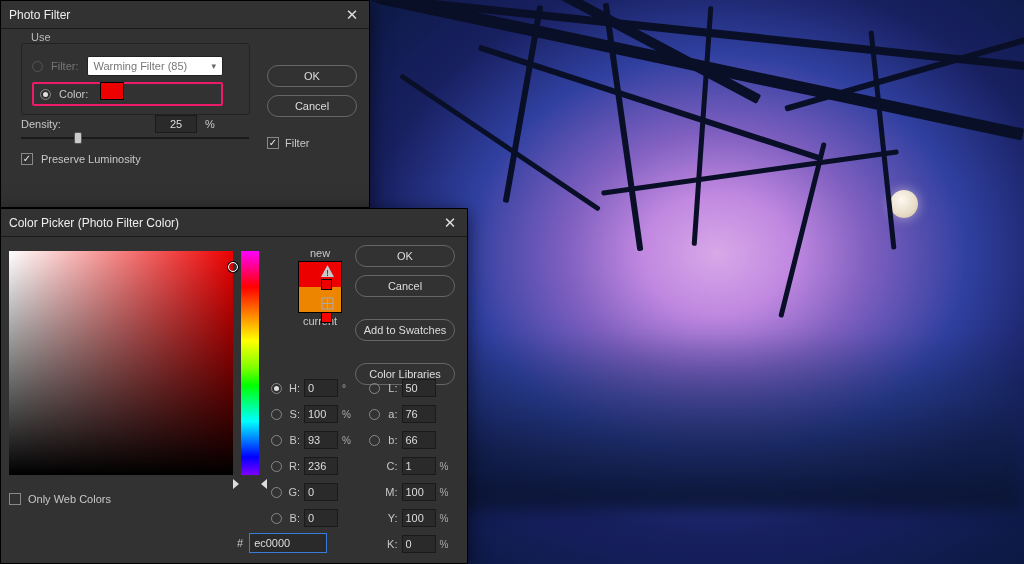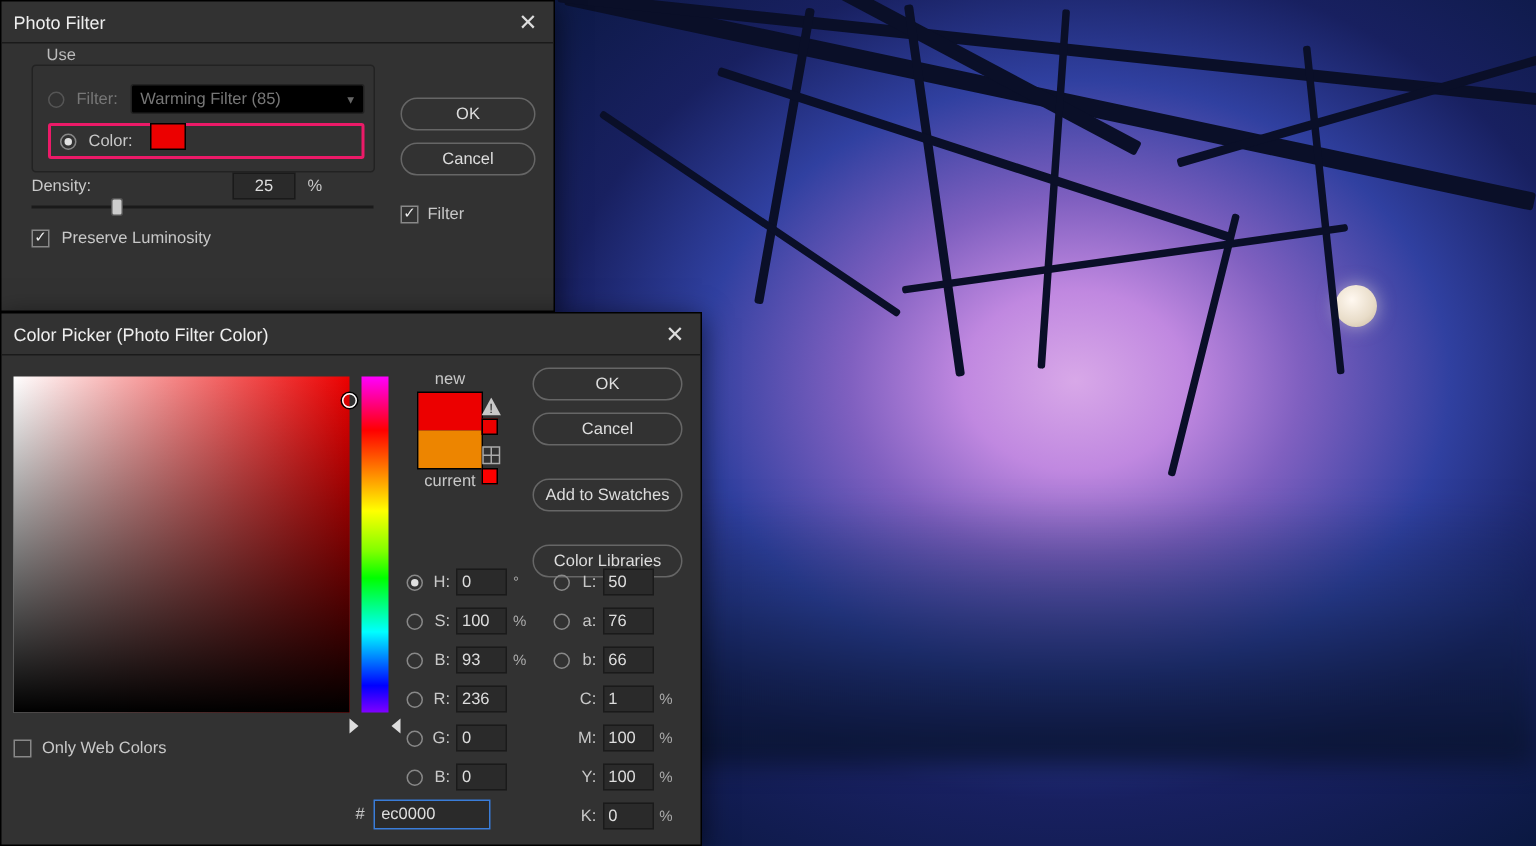--- a/index.html
+++ b/index.html
@@ -14,27 +14,27 @@
   
   
   .dialog { position: absolute; background: #323232; border: 1px solid #000; color: #c8c8c8; font-size: 11px; box-shadow: 0 4px 18px rgba(0,0,0,.6); }
   .titlebar { height: 28px; display: flex; align-items: center; justify-content: space-between; padding: 0 8px; border-bottom: 1px solid #1a1a1a; font-size: 12px; color: #eee; }
   .close-x { width: 18px; height: 18px; display:flex; align-items:center; justify-content:center; cursor:pointer; font-size:15px; color:#ddd; }
   
   
   #dlg-photo-filter { left: 0; top: 0; width: 370px; height: 208px; }
   .pf-body { position: relative; padding: 8px 12px 8px 20px; }
   .pf-section-label { position:absolute; left:30px; top:2px; color:#bbb; }
-  .pf-outline { border:1px solid #222; border-radius:3px; padding:10px 6px 8px 10px; margin-top:6px; width:229px; }
+  .pf-outline { border:1px solid #222; border-radius:3px; padding:10px 26px 8px 10px; margin-top:6px; width:229px; }
   .radio-row { display:flex; align-items:center; height:24px; gap:8px; }
   .radio-row.dim { color:#777; }
   .radio { width:11px; height:11px; border-radius:50%; border:1px solid #888; display:inline-flex; align-items:center; justify-content:center; flex:none; }
   .radio.dim { border-color:#555; }
   .radio.sel::after { content:""; width:5px; height:5px; border-radius:50%; background:#e0e0e0; }
-  .filter-select { flex:1; background:#000000; color:#777; border:1px solid #222; border-radius:2px; padding:3px 6px; display:flex; justify-content:space-between; align-items:center; height:20px; }
+  .filter-select { flex:1; background:#ffffff; color:#777; border:1px solid #222; border-radius:2px; padding:3px 6px; display:flex; justify-content:space-between; align-items:center; height:20px; }
   .chev { font-size:9px; color:#666; }
   .highlight-row { border:2px solid #ec1a68; padding:4px 6px; border-radius:2px; margin-top:4px;align-items:flex-end; }
   .swatch { width:24px; height:18px; border:1px solid #000; margin-left:4px; }
   .row { display:flex; align-items:center; gap:8px; }
   .num-input { width:42px; height:18px; background:#2a2a2a; border:1px solid #1a1a1a; color:#ddd; text-align:center; font-size:11px; }
   .slider-track { width:228px; height:2px; background:#1a1a1a; position:relative; margin-top:4px; }
   .slider-thumb { position:absolute; top:-5px; width:8px; height:12px; background:#ccc; border:1px solid #555; border-radius:2px; transform:translateX(-50%); }
   .chk { width:12px; height:12px; border:1px solid #888; display:inline-flex; align-items:center; justify-content:center; font-size:10px; color:#eee; }
   .chk.checked::after{ content:"✓"; line-height:1; }
   .btn { min-width:72px; height:22px; border:1px solid #666; border-radius:11px; background:transparent; color:#ddd; font-size:11px; display:flex; align-items:center; justify-content:center; cursor:pointer; }
@@ -43,21 +43,21 @@
   
   
   #dlg-color-picker { left:0; top:208px; width:468px; height:356px; }
   .cp-body { position:relative; padding:10px 10px 10px 12px; height:calc(100% - 28px); }
   .sv-field { position:absolute; left:8px; top:14px; width:224px; height:224px; background: linear-gradient(to top, #000, rgba(0,0,0,0)), linear-gradient(to right, #fff, #ec0000); cursor:crosshair; }
   .sv-marker { position:absolute; width:10px; height:10px; border:1px solid #fff; border-radius:50%; transform: translate(-50%,-50%); box-shadow:0 0 0 1px #000; }
   .hue-strip { position:absolute; left:240px; top:14px; width:18px; height:224px; background: linear-gradient(to bottom, #ff00ff 0%, #ff0080 8%, #ff0000 16%, #ff8000 28%, #ffff00 40%, #80ff00 52%, #00ff00 60%, #00ff80 68%, #00ffff 76%, #0080ff 84%, #0000ff 92%, #8000ff 100%); cursor:ns-resize; }
   .hue-arrow-l, .hue-arrow-r { position:absolute; width:0; height:0; border-top:5px solid transparent; border-bottom:5px solid transparent; }
   .hue-arrow-l { border-left:6px solid #ddd; left:232px; }
   .hue-arrow-r { border-right:6px solid #ddd; left:260px; }
-  .nc-stack { position:absolute; left:260px; top:10px; width:78px; text-align:center; }
+  .nc-stack { position:absolute; left:280px; top:10px; width:78px; text-align:center; }
   .nc-swatches { width:44px; height:52px; margin:2px auto; border:1px solid #000; display:flex; flex-direction:column; }
   .nc-new { flex:1; background:#ec0000; }
   .nc-cur { flex:1; background:#ed8500; }
   .warn { position:absolute; left:320px; font-size:12px; }
   .warn svg { display:block; }
   .mini-sw { width:11px; height:11px; border:1px solid #000; display:block; }
   
   .val-grid { position:absolute; left:270px; top:140px; width:185px; }
   .two-col { display:flex; gap:10px; }
   .col { flex:1; display:flex; flex-direction:column; gap:4px; }

